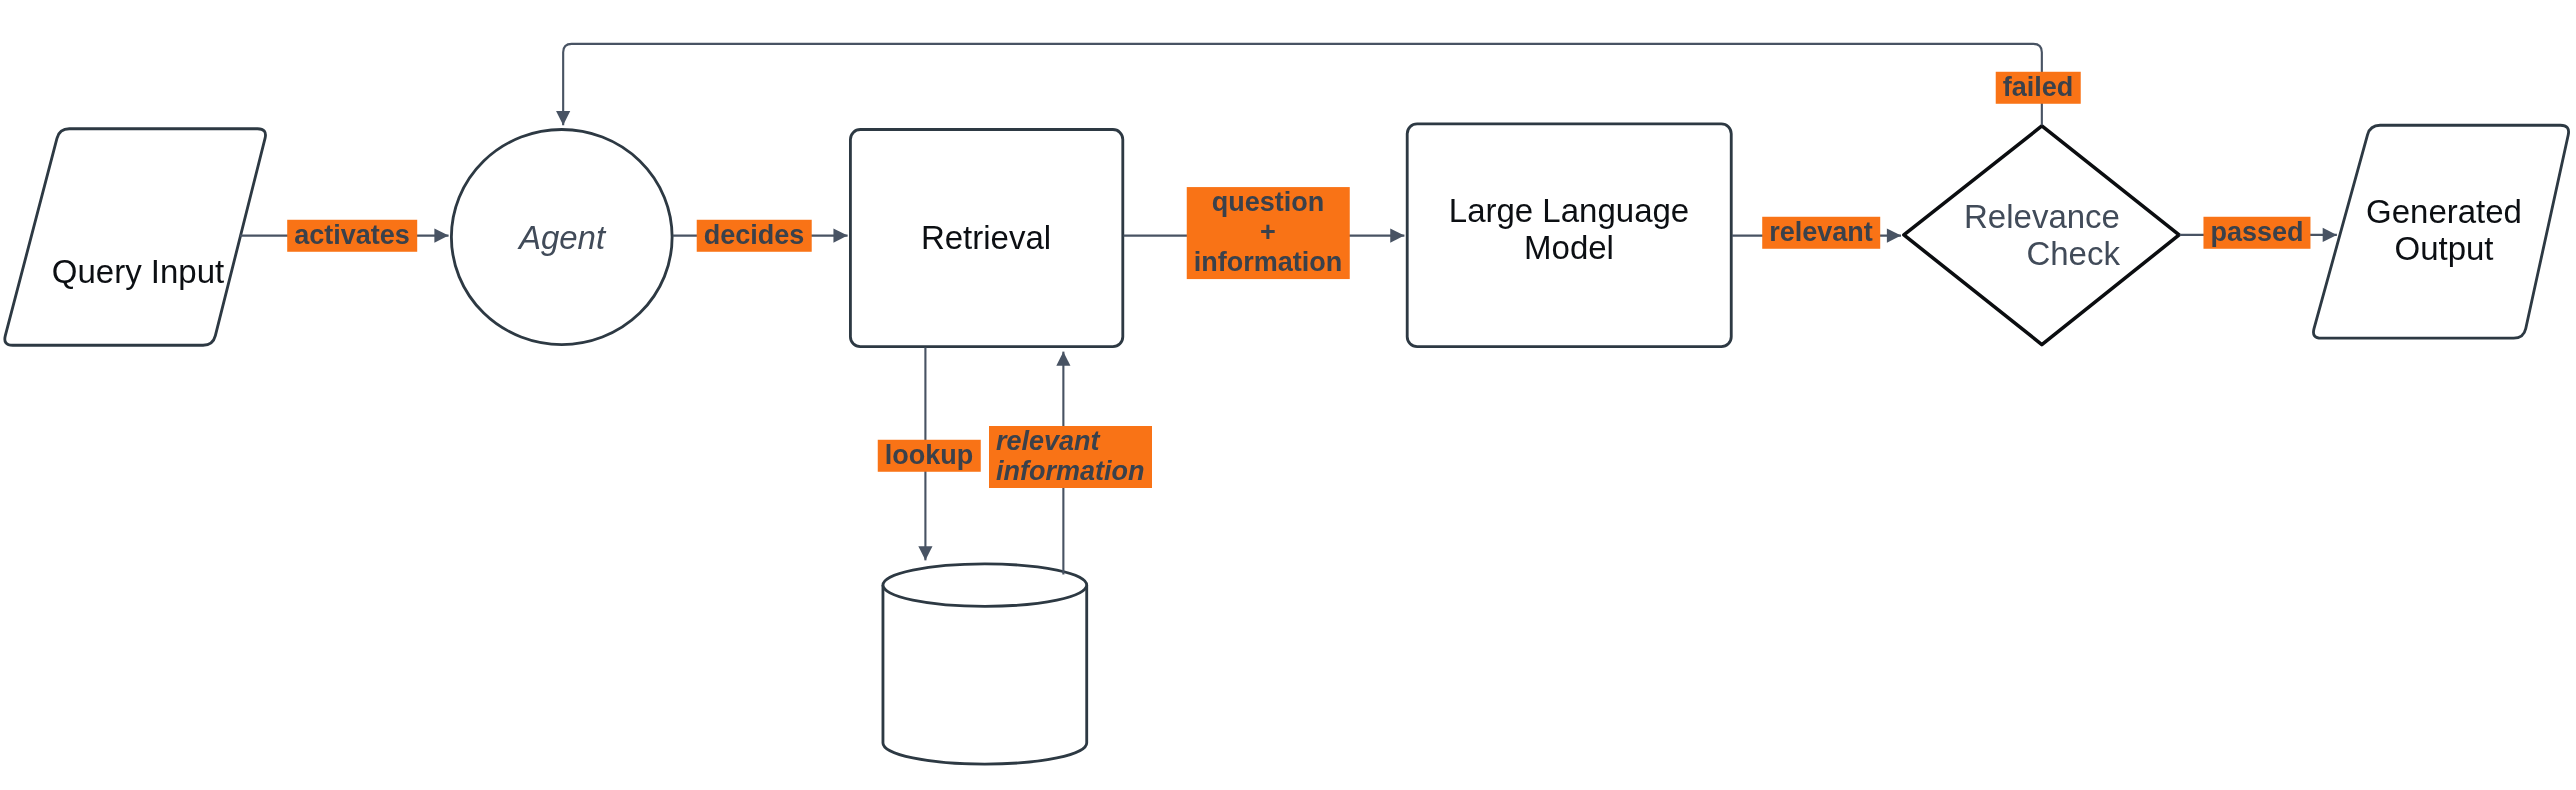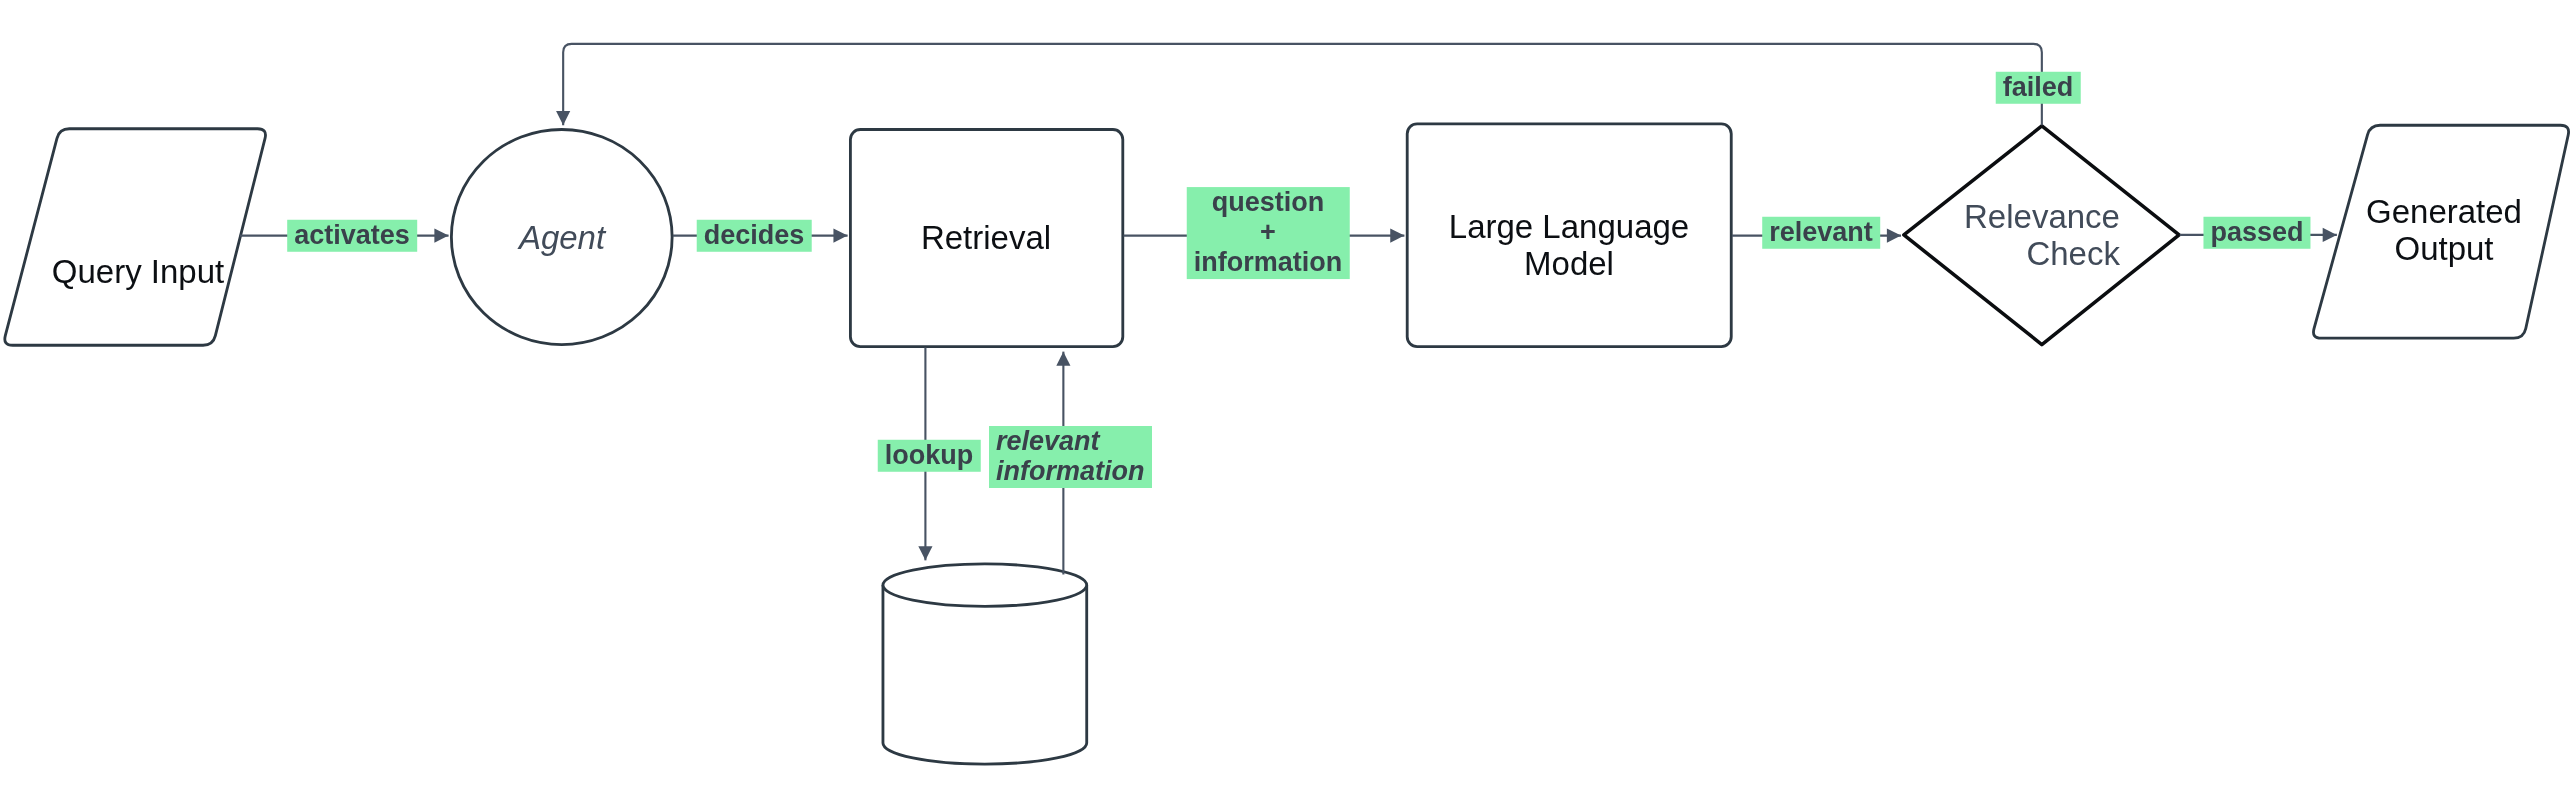--- a/index.html
+++ b/index.html
@@ -10,21 +10,21 @@
   .canvas{position:absolute;left:0;top:0;width:2576px;height:791px;}
   .canvas svg{position:absolute;left:0;top:0;}
   .lbl{
     position:absolute;transform:translate(-50%,-50%);
     white-space:pre-line;text-align:center;line-height:1.12;
   }
   .node-lbl{font-size:33px;color:#0c0f13;}
   .node-lbl.accent{color:#414b59;}
   .edge-lbl{
     font-size:27px;font-weight:bold;color:#3a414b;
-    background:#86efac;padding:1.4px 7px;line-height:1.1;
+    background:#f97316;padding:1.4px 7px;line-height:1.1;
   }
   .edge-lbl.raw{transform:none;text-align:left;font-style:italic;}
 </style>
 </head>
 <body>
 
 <div class="canvas">
 
   <svg width="2576" height="791" viewBox="0 0 3641 1118">
     <defs>
@@ -67,21 +67,21 @@
     <path d="M 1503 812 L 1503 497" fill="none" stroke="#485363" stroke-width="3" marker-end="url(#arrow)"></path>
   </svg>
 
   <div class="lbl node-lbl" style="left:138px;top:236px;margin-top:36px;">Query Input</div>
 
   <div class="lbl node-lbl accent" style="left:562px;top:238px;font-style:italic;">Agent</div>
 
   <div class="lbl node-lbl" style="left:986px;top:238px;">Retrieval</div>
 
 
-  <div class="lbl node-lbl" style="left:1569px;top:230px;margin-top:16px;">Large Language
+  <div class="lbl node-lbl" style="left:1569px;top:230px;">Large Language
 Model</div>
 
   <div class="lbl node-lbl accent" style="left:2042px;top:236px;text-align:right;">Relevance
 Check</div>
 
   <div class="lbl node-lbl" style="left:2444px;top:231px;">Generated
 Output</div>
 
   <div class="lbl edge-lbl" style="left:352px;top:236px;">activates</div>
 

